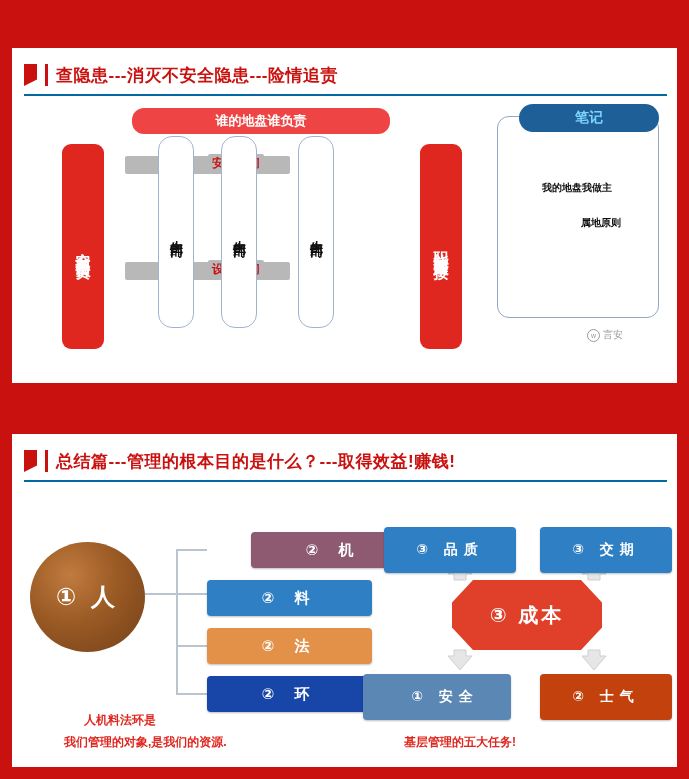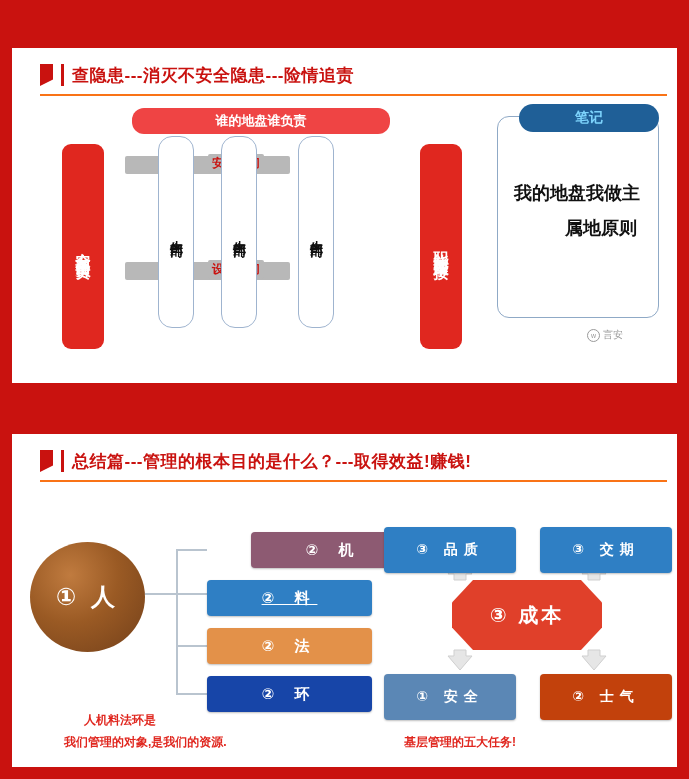--- a/index.html
+++ b/index.html
@@ -14,22 +14,22 @@
     background:#ffffff;
     box-sizing:border-box;
   }
   #slide1{top:48px;height:335px;}
   #slide2{top:434px;height:333px;}
 
   
   .hdr{
     position:relative;
     height:38px;
-    margin:8px 10px 0 28px;
-    border-bottom:2px solid #f97316;
+    margin:8px 10px 0 12px;
+    border-bottom:2px solid #0369a1;
     display:flex;align-items:center;
   }
   .hdr .flag{
     width:13px;height:22px;background:#c9120f;
     margin-right:8px;
     clip-path:polygon(0 0,100% 0,100% 70%,0 100%);
   }
   .hdr .bar{
     width:3px;height:22px;background:#c9120f;margin-right:8px;
   }
@@ -88,21 +88,21 @@
     border:1px solid #8fa9c6;border-radius:12px;background:#fff;
   }
   .notetab{
     position:absolute;left:507px;top:8px;width:140px;height:28px;
     background:#1f5f97;color:#7dd3fc;border-radius:14px;
     display:flex;align-items:center;justify-content:center;
     font-size:14px;font-weight:bold;
   }
   .notetxt{
     position:absolute;width:160px;text-align:center;
-    font-size:18px;font-weight:bold;color:#111;
+    font-size:10px;font-weight:bold;color:#111;
   }
   #nt1{left:485px;top:85px;}
   #nt2{left:485px;top:120px;padding-left:24px;}
 
   .wm{
     position:absolute;font-size:10px;color:#9a9a9a;
     display:flex;align-items:center;gap:3px;
   }
   #wm1{left:575px;top:232px;}
   .wm .circ{
@@ -123,34 +123,34 @@
   }
 
   .rbox{
     position:absolute;left:195px;width:165px;height:36px;
     border-radius:4px;color:#fff;font-size:15px;font-weight:bold;
     display:flex;align-items:center;justify-content:center;
     letter-spacing:8px;
     box-shadow:0 1px 2px rgba(0,0,0,.25);
   }
   #rb0{top:50px;background:#8d5a72;margin-left:44px;}
-  #rb1{top:98px;background:#2f7fc4;text-decoration:underline;}
+  #rb1{top:98px;background:#2f7fc4;}
   #rb2{top:146px;background:#e39149;}
   #rb3{top:194px;background:#1745a8;}
 
   .bbox{
     position:absolute;width:132px;height:46px;border-radius:4px;
     color:#fff;font-size:14px;font-weight:bold;
     display:flex;align-items:center;justify-content:center;
     letter-spacing:6px;
     box-shadow:0 1px 2px rgba(0,0,0,.25);
   }
   #bb0{left:372px;top:45px;background:#2f7fc4;}
   #bb1{left:528px;top:45px;background:#2f7fc4;}
-  #bb2{left:372px;top:192px;background:#5b87b5;}
+  #bb2{left:351px;top:192px;background:#5b87b5;padding-left:16px;}
   #bb3{left:528px;top:192px;background:#c2410c;}
 
   .costoct{
     position:absolute;left:440px;top:98px;width:150px;height:70px;
     background:#e0402a;color:#fff;font-size:20px;font-weight:bold;
     display:flex;align-items:center;justify-content:center;
     letter-spacing:3px;
     clip-path:polygon(14% 0,86% 0,100% 32%,100% 68%,86% 100%,14% 100%,0 68%,0 32%);
   }
 

